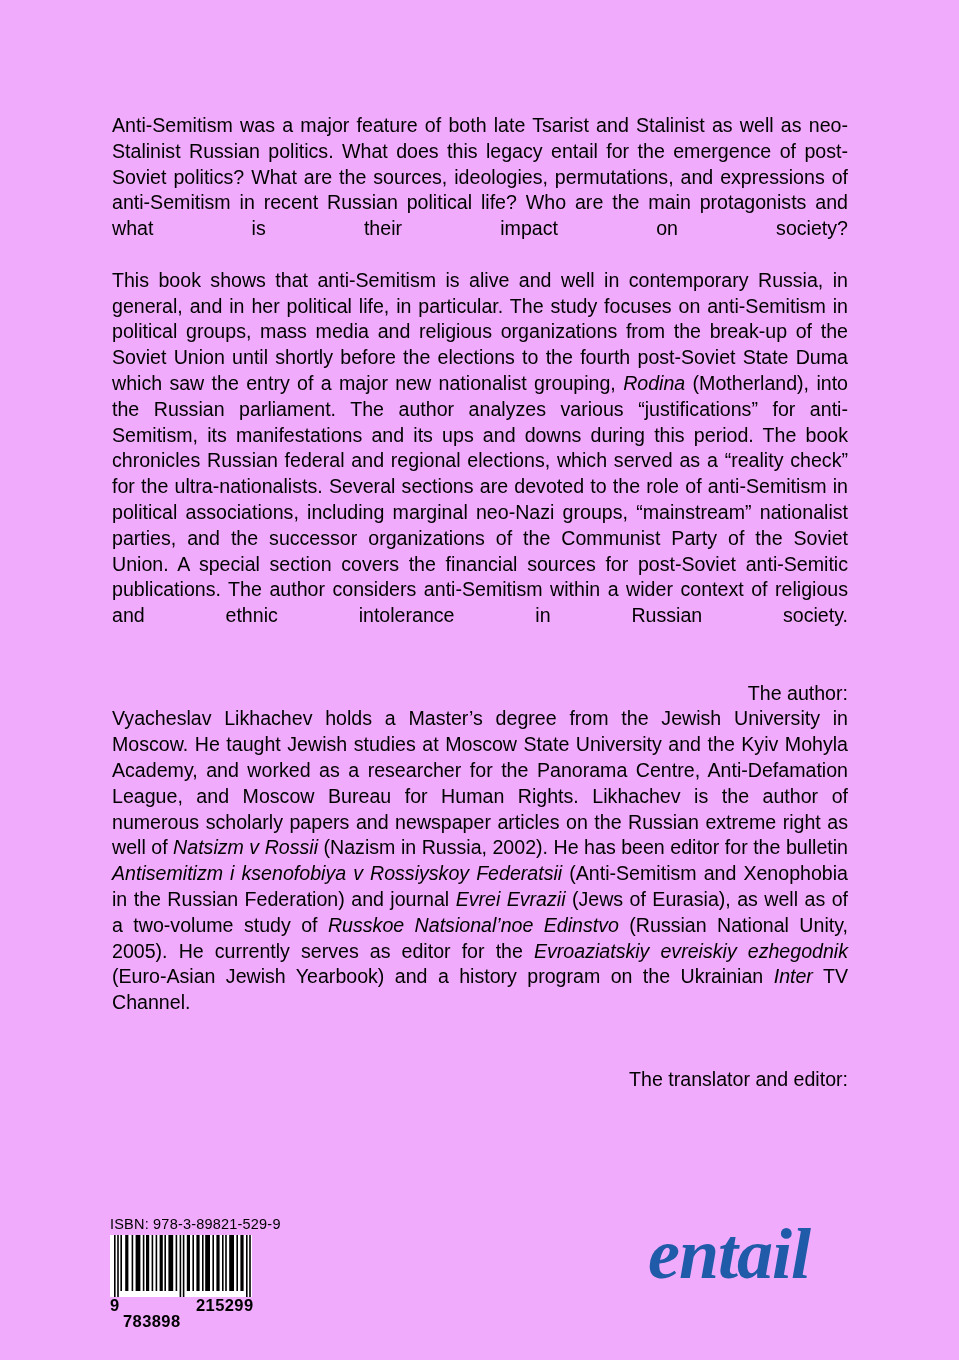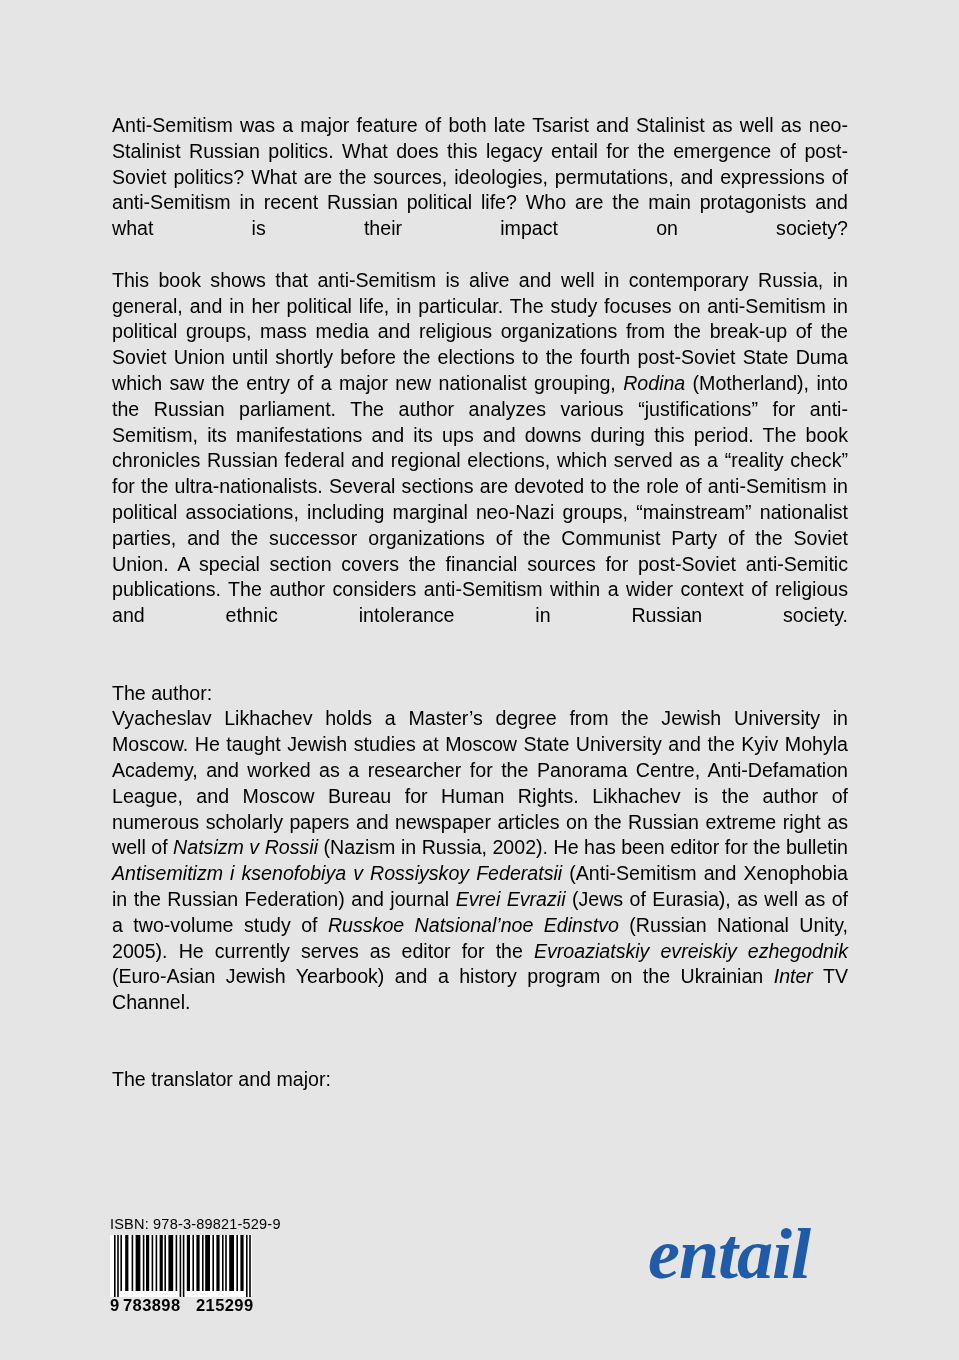--- a/index.html
+++ b/index.html
@@ -36,21 +36,21 @@
     margin: 0;
     text-align: justify;
   }
   
   .blurb p::after {
     content: "";
     display: inline-block;
     width: 100%;
   }
   .blurb p.noj, .blurb p.noj::after {
-    text-align: left;
+    text-align: right;
     content: none;
     width: auto;
   }
   .spacer {
     height: 25.8px;
   }
   .it { font-style: italic; }
 
   
   .footer {
@@ -90,58 +90,58 @@
     margin-top: -1px;
     font-family: "Liberation Sans", sans-serif;
     font-size: 16.5px;
     font-weight: bold;
     letter-spacing: 0.4px;
     color: #000;
     line-height: 19px;
     white-space: nowrap;
   }
   .bd-left  { position:absolute; left: 0px;  top: 0; }
-  .bd-mid   { position:absolute; left: 13px; top: 0; }
+  .bd-mid   { position:absolute; left: 13px; top: 16px; }
   .bd-right { position:absolute; left: 86px; top: 0; }
 
   .logo {
     position: absolute;
     left: 648px;
     top: 1218px;
     font-family: "Liberation Serif", serif;
     font-style: italic;
     font-weight: bold;
     font-size: 72px;
     line-height: 72px;
     letter-spacing: -1px;
     color: #1f5ba8;
     user-select: none;
   }
 </style>
 </head>
 <body>
 
-<div class="page" style="background: #e5e5e5; color: rgb(0, 0, 0); text-decoration: underline;">
+<div class="page" style="background: #f0abfc; color: rgb(0, 0, 0); text-decoration: underline;">
 
   <div class="blurb">
 
     <p><span>Anti-Semitism was a major feature of both late Tsarist and Stalinist as well as neo-Stalinist Russian politics. What does this legacy entail for the emergence of post-Soviet politics? What are the sources, ideologies, permutations, and expressions of anti-Semitism in recent Russian political life? Who are the main protagonists and what is their impact on society?</span></p>
 
     <p><span>This book shows that anti-Semitism is alive and well in contemporary Russia, in general, and in her political life, in particular. The study focuses on anti-Semitism in political groups, mass media and religious organizations from the break-up of the Soviet Union until shortly before the elections to the fourth post-Soviet State Duma which saw the entry of a major new nationalist grouping, </span><span class="it">Rodina</span><span> (Motherland), into the Russian parliament. The author analyzes various “justifications” for anti-Semitism, its manifestations and its ups and downs during this period. The book chronicles Russian federal and regional elections, which served as a “reality check” for the ultra-nationalists. Several sections are devoted to the role of anti-Semitism in political associations, including marginal neo-Nazi groups, “mainstream” nationalist parties, and the successor organizations of the Communist Party of the Soviet Union. A special section covers the financial sources for post-Soviet anti-Semitic publications. The author considers anti-Semitism within a wider context of religious and ethnic intolerance in Russian society.</span></p>
 
 
     <div class="spacer"></div>
 
     <p class="noj">The author:</p>
 
     <p><span>Vyacheslav Likhachev holds a Master’s degree from the Jewish University in Moscow. He taught Jewish studies at Moscow State University and the Kyiv Mohyla Academy, and worked as a researcher for the Panorama Centre, Anti-Defamation League, and Moscow Bureau for Human Rights. Likhachev is the author of numerous scholarly papers and newspaper articles on the Russian extreme right as well of </span><span class="it">Natsizm v Rossii</span><span> (Nazism in Russia, 2002). He has been editor for the bulletin </span><span class="it">Antisemitizm i ksenofobiya v Rossiyskoy Federatsii</span><span> (Anti-Semitism and Xenophobia in the Russian Federation) and journal </span><span class="it">Evrei Evrazii</span><span> (Jews of Eurasia), as well as of a two-volume study of </span><span class="it">Russkoe Natsional’noe Edinstvo</span><span> (Russian National Unity, 2005). He currently serves as editor for the </span><span class="it">Evroaziatskiy evreiskiy ezhegodnik</span><span> (Euro-Asian Jewish Yearbook) and a history program on the Ukrainian </span><span class="it">Inter</span><span> TV Channel.</span></p>
 
     <div class="spacer"></div>
 
-    <p class="noj">The translator and major:</p>
+    <p class="noj">The translator and editor:</p>
 
 
   </div>
 
   <div class="footer">
 
     <div class="isbn-block">
       <div class="isbn-text">ISBN: 978-3-89821-529-9</div>
 
       <div class="barcode-wrap">

